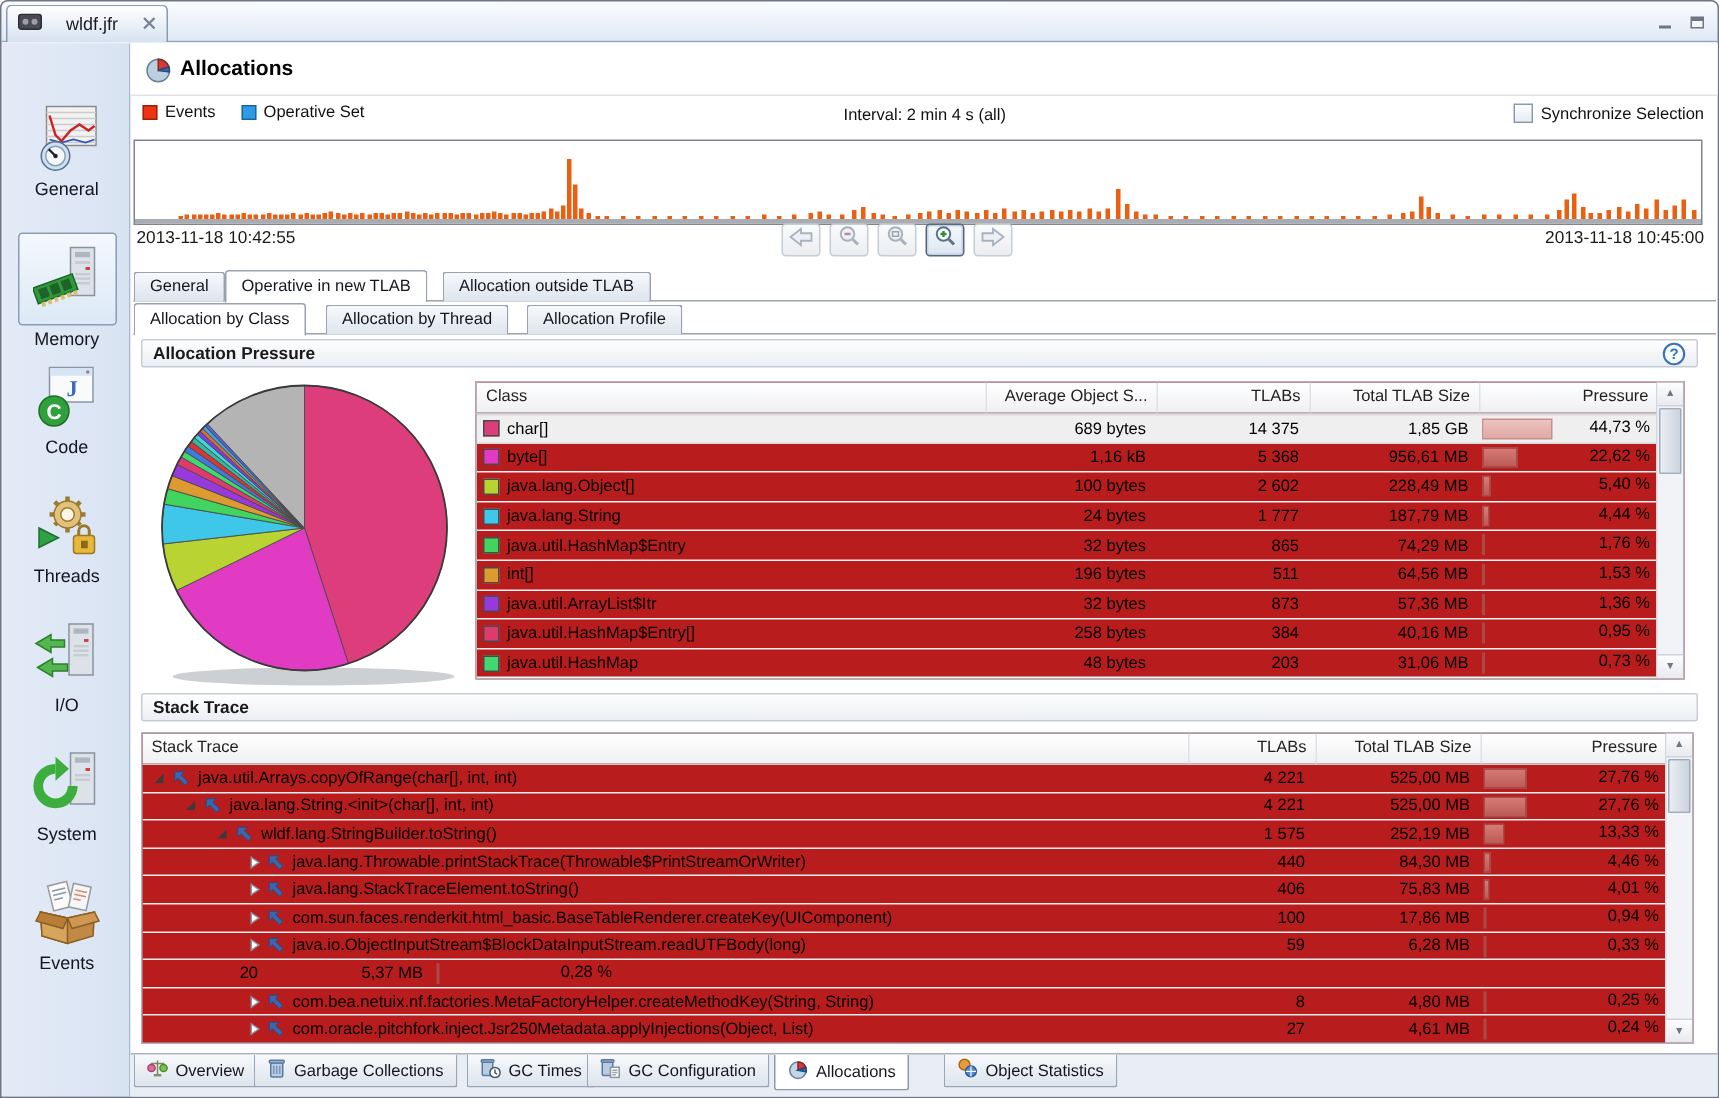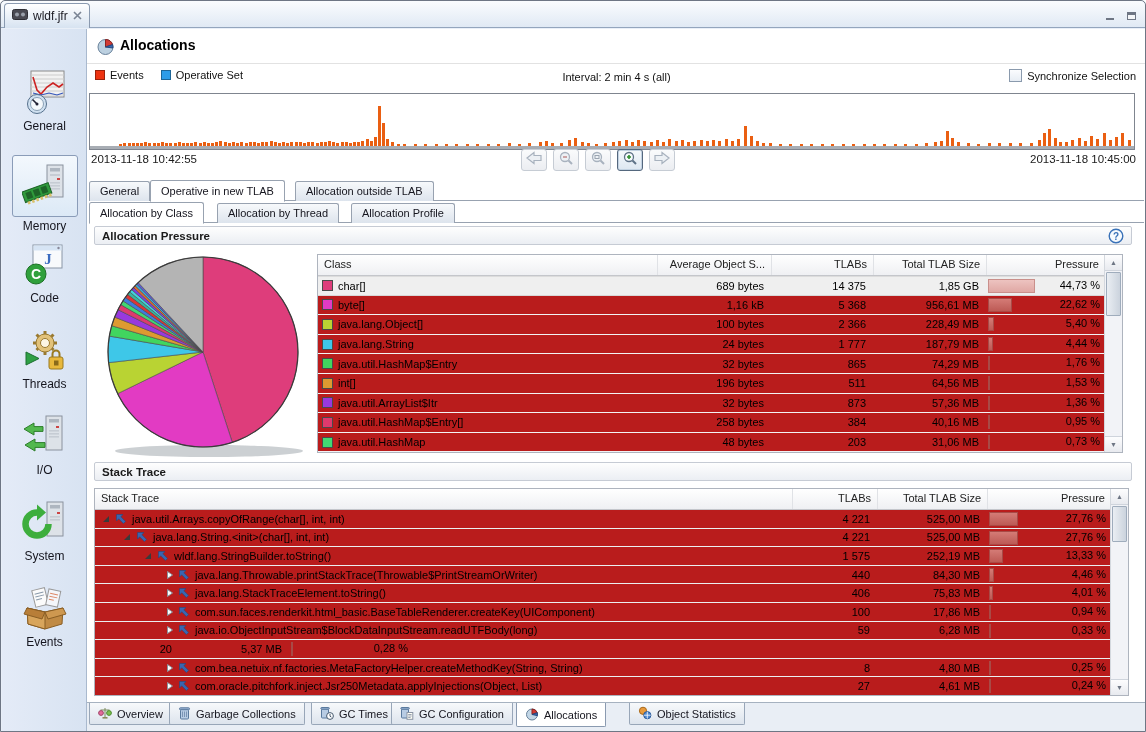--- a/index.html
+++ b/index.html
@@ -4,21 +4,21 @@
 <style>
   * { box-sizing: border-box; margin:0; padding:0; }
   body { background:#fff; font-family:"Liberation Sans", sans-serif; }
   #window { position:relative; width:1146px; height:732px; background:#E9EFF8;
             border:1px solid #6E7684; border-radius:5px 5px 0 0; overflow:hidden; }
 
   
   #titlebar { position:absolute; left:0; top:0; right:0; height:27px;
               background:linear-gradient(#FAFCFE,#E0E9F4); border-bottom:1px solid #93A5BD; border-radius:5px 5px 0 0; }
   #editor-tab { position:absolute; left:3px; top:2px; height:25px; padding:0 7px;
-                display:flex; align-items:center; gap:5px;
+                display:flex; align-items:center; gap:16px;
                 background:linear-gradient(#FFFFFF,#D7E3F1); border:1px solid #8A9AB0; border-bottom:none;
                 border-radius:4px 4px 0 0; font-size:12px; color:#1A1A22;justify-content:flex-end; }
   #win-controls { position:absolute; right:8px; top:6px; display:flex; gap:10px; }
   #win-controls span { cursor:default; }
 
   
   #sidebar { position:absolute; left:1px; top:28px; width:85px; bottom:0;
              background:linear-gradient(90deg,#E4EBF7,#D8E3F2); border-right:1px solid #A9B9CE; padding-top:40px; }
   .side-item { width:85px; height:86px; display:flex; flex-direction:column; align-items:center;
                justify-content:flex-start; font-size:12px; color:#15151E; }
@@ -583,21 +583,21 @@
               <div class="pbar" style="width: 23.9772px;"></div>
               <span class="ptext">22,62 %</span>
             </div>
           </div>
           <div class="trow crow">
             <div class="cell" style="flex: 0 0 340px; display: flex; align-items: center;">
               <span class="swatch" style="background: rgb(185, 211, 51);"></span>
               <span>java.lang.Object[]</span>
             </div>
             <div class="cell r" style="flex: 0 0 114px;">100 bytes</div>
-            <div class="cell r" style="flex: 0 0 102px;">2 366</div>
+            <div class="cell r" style="flex: 0 0 102px;">2 602</div>
             <div class="cell r" style="flex: 0 0 113px;">228,49 MB</div>
             <div class="pcell" style="flex: 0 0 119px;">
               <div class="pbar" style="width: 5.724px;"></div>
               <span class="ptext">5,40 %</span>
             </div>
           </div>
           <div class="trow crow">
             <div class="cell" style="flex: 0 0 340px; display: flex; align-items: center;">
               <span class="swatch" style="background: rgb(62, 199, 232);"></span>
               <span>java.lang.String</span>

